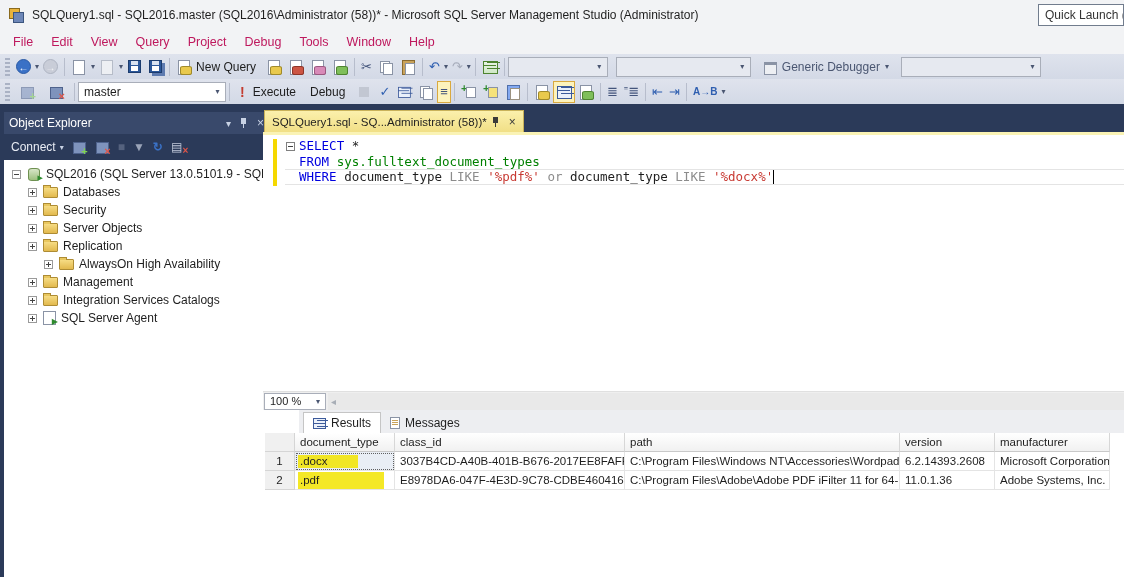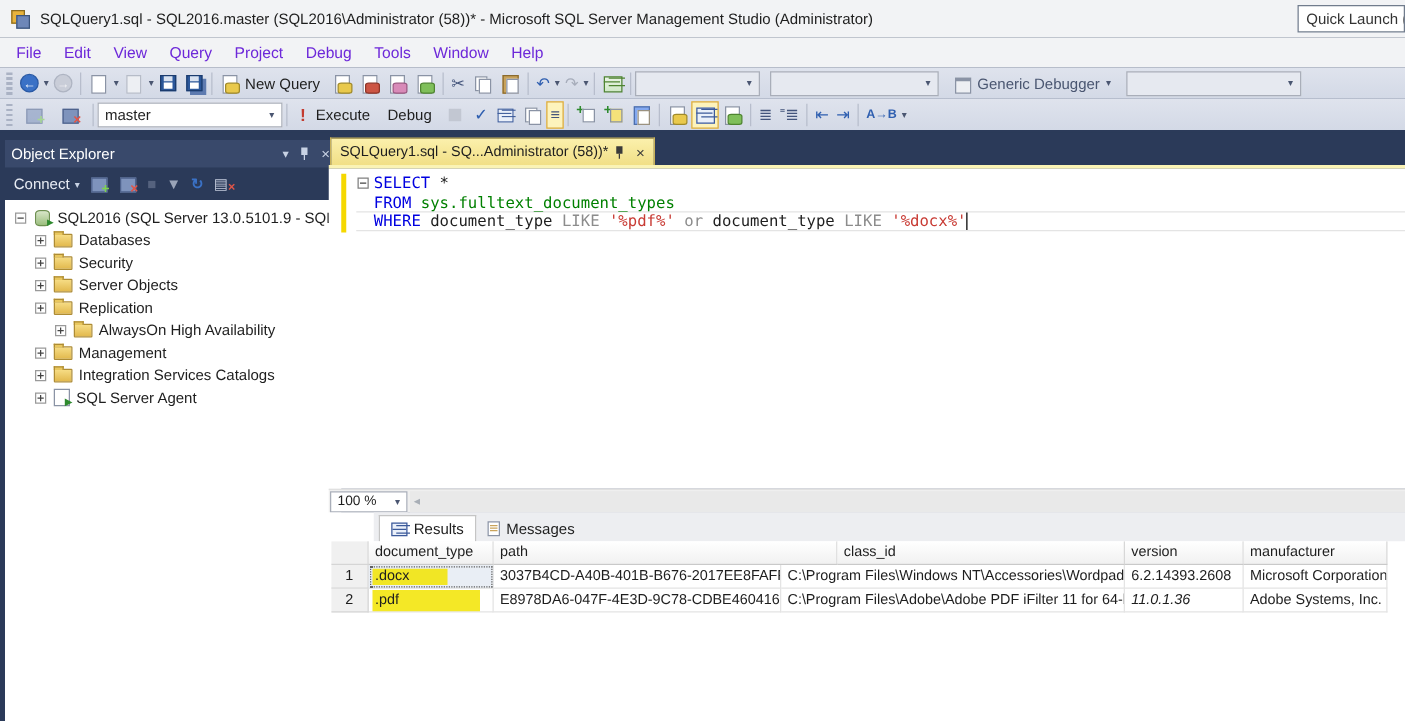--- a/index.html
+++ b/index.html
@@ -10,21 +10,21 @@
   
   .titlebar{position:absolute;left:0;top:0;width:1124px;height:30px;background:#F2F3F5;display:flex;align-items:center;padding-left:8px;}
   .app-icon{width:16px;height:16px;position:relative;margin-right:8px;flex:0 0 auto;}
   .app-icon::before{content:"";position:absolute;left:1px;top:1px;width:9px;height:9px;background:#E8B33C;border:1px solid #8A6A1E;}
   .app-icon::after{content:"";position:absolute;right:0;bottom:0;width:9px;height:9px;background:#6E87B8;border:1px solid #3C557E;}
   .title-text{font-size:12px;color:#1E1E1E;white-space:nowrap;overflow:hidden;}
   .quick-launch{position:absolute;right:0;top:4px;width:86px;height:22px;background:#FFFFFF;border:1px solid #717C8D;font-size:12px;color:#333;line-height:20px;padding-left:6px;white-space:nowrap;overflow:hidden;}
 
   
   .menubar{position:absolute;left:0;top:30px;width:1124px;height:24px;background:#F2F3F5;display:flex;align-items:center;padding-left:4px;}
-  .menu-item{font-size:12.5px;color:#6d28d9;padding:3px 9px;cursor:default;}
+  .menu-item{font-size:12.5px;color:#be185d;padding:3px 9px;cursor:default;}
 
   
   .toolbar{position:absolute;left:0;width:1124px;height:25px;background:linear-gradient(#DFE3ED,#D3D9E6);display:flex;align-items:center;padding-left:2px;overflow:hidden;}
   .toolbar.r1{top:54px;}
   .toolbar.r2{top:79px;border-bottom:2px solid #2B3A59;height:27px;}
   .grip{width:5px;height:18px;margin:0 3px;background:repeating-linear-gradient(#AAB2C4 0 2px,transparent 2px 4px);flex:0 0 auto;}
   .sep{width:1px;height:18px;background:#B7BDCC;margin:0 3px;flex:0 0 auto;}
   .tbtn{display:inline-flex;align-items:center;height:22px;padding:0 2px;border:1px solid transparent;flex:0 0 auto;}
   .tbtn.pressed{background:#FDF3BC;border:1px solid #D9A93F;}
   .caret{font-size:8px;color:#4A5671;padding:0 1px;flex:0 0 auto;}
@@ -445,38 +445,38 @@
           </div>
           <div class="rtab">
             <span class="rt-msg"></span>
             <span>Messages</span>
           </div>
         </div>
         <div class="grid" id="results-grid">
             <div class="g-row g-head">
               <div class="g-cell rn" style="width: 30px;"></div>
               <div class="g-cell" style="width: 100px;">document_type</div>
+              <div class="g-cell" style="width: 230px;">class_id</div>
               <div class="g-cell" style="width: 275px;">path</div>
-              <div class="g-cell" style="width: 230px;">class_id</div>
               <div class="g-cell" style="width: 95px;">version</div>
               <div class="g-cell" style="width: 115px;">manufacturer</div>
             </div>
             <div class="g-row">
               <div class="g-cell rn" style="width: 30px;">1</div>
               <div class="g-cell focused" style="width: 100px;"><span class="marker" style="left: 3px; top: 3px; width: 60px; height: 13px;"></span><span class="cell-text">.docx</span></div>
               <div class="g-cell" style="width: 230px;">3037B4CD-A40B-401B-B676-2017EE8FAFF4</div>
               <div class="g-cell" style="width: 275px;">C:\Program Files\Windows NT\Accessories\Wordpad...</div>
               <div class="g-cell" style="width: 95px;">6.2.14393.2608</div>
               <div class="g-cell" style="width: 115px;">Microsoft Corporation</div>
             </div>
             <div class="g-row">
               <div class="g-cell rn" style="width: 30px;">2</div>
               <div class="g-cell" style="width: 100px;"><span class="marker" style="left: 3px; top: 1px; width: 86px; height: 18px;"></span><span class="cell-text">.pdf</span></div>
               <div class="g-cell" style="width: 230px;">E8978DA6-047F-4E3D-9C78-CDBE46041603</div>
               <div class="g-cell" style="width: 275px;">C:\Program Files\Adobe\Adobe PDF iFilter 11 for 64-bi...</div>
-              <div class="g-cell" style="width: 95px; font-style: italic;">11.0.1.36</div>
+              <div class="g-cell" style="width: 95px;">11.0.1.36</div>
               <div class="g-cell" style="width: 115px;">Adobe Systems, Inc.</div>
             </div>
           </div>
       </div>
     </div>
   </div>
 </div>
 
 </body></html>

